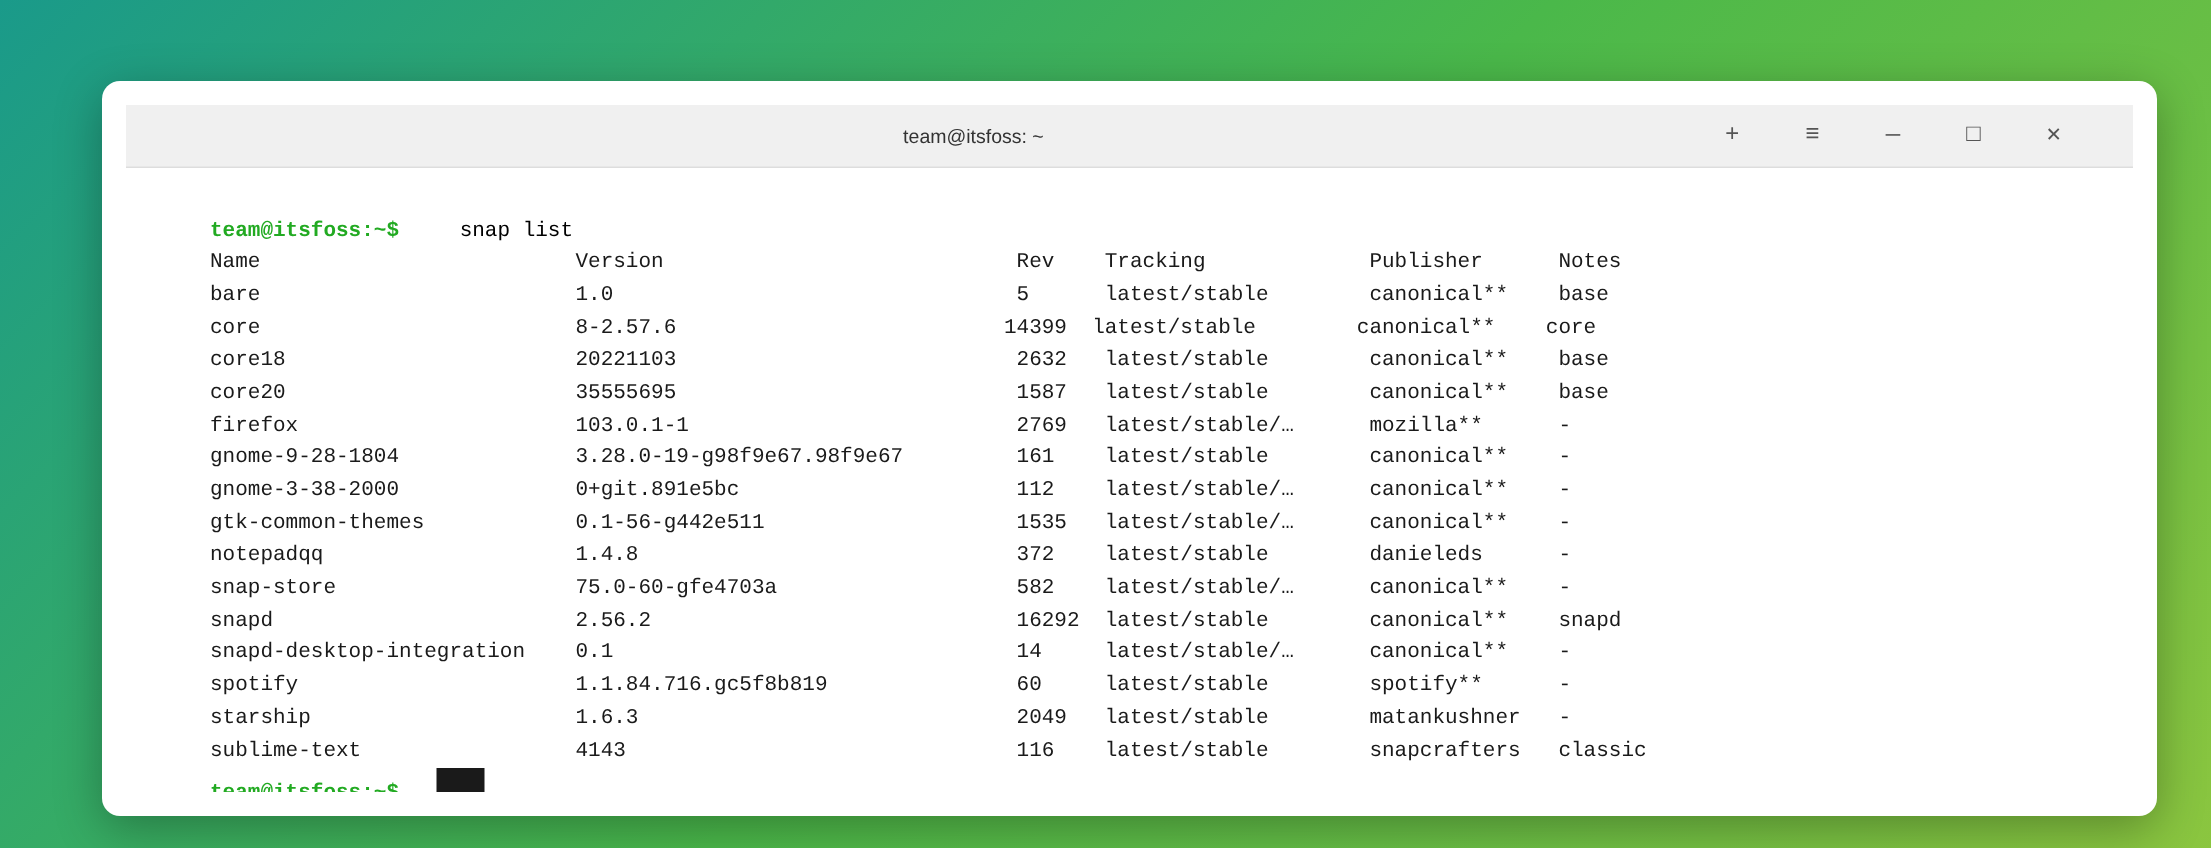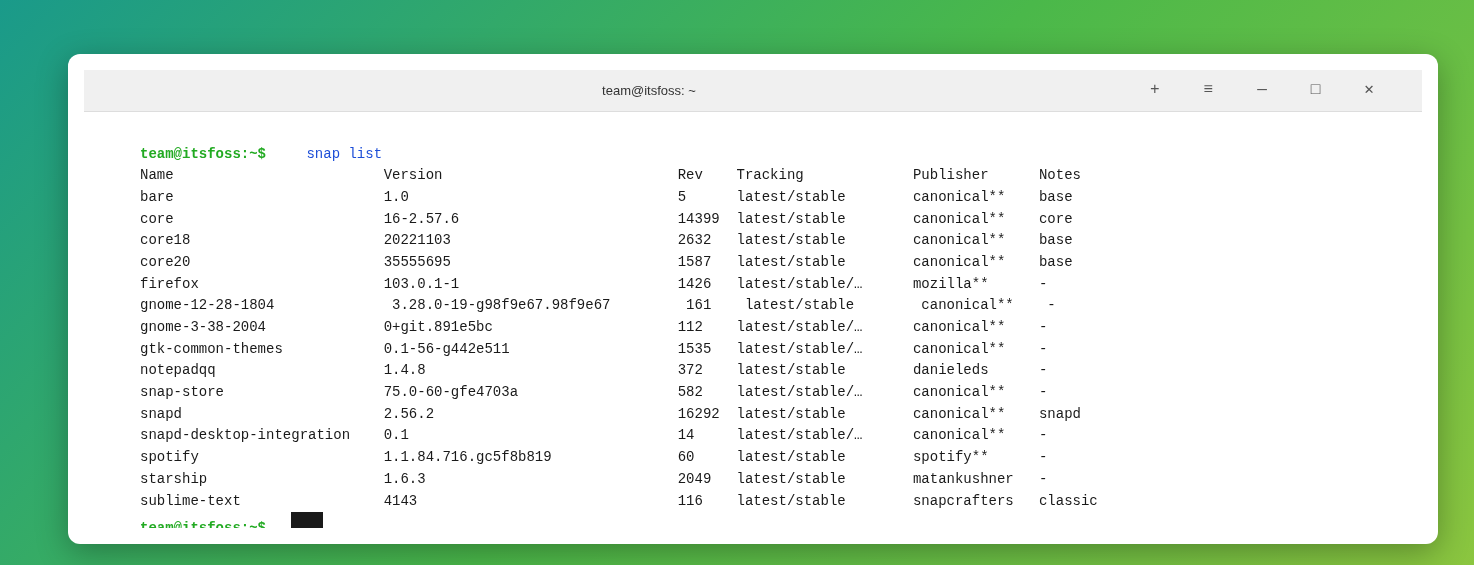--- a/index.html
+++ b/index.html
@@ -67,21 +67,21 @@
       color: #1a1a1a;
     }
 
     .prompt {
       color: #22aa22;
       font-weight: bold;
       margin-top: 20px;
     }
 
     .cmd {
-      color: #1d4ed8;
+      color: #000000;
       margin-top: 24px;
     }
 
     pre {
       font-family: 'Courier New', Courier, monospace;
       font-size: 14px;
       white-space: pre;
     }
 
     .cursor {
@@ -105,26 +105,26 @@
       <span class="titlebar-control">≡</span>
       <span class="titlebar-control">—</span>
       <span class="titlebar-control">□</span>
       <span class="titlebar-control">✕</span>
     </div>
   </div>
   <div class="terminal-body">
     <pre><span class="prompt">team@itsfoss:~$</span><span class="cmd"> snap list</span>
 <span>Name                         Version                            Rev    Tracking             Publisher      Notes</span>
 <span>bare                         1.0                                5      latest/stable        canonical**    base</span>
-<span>core                         16-2.57.6                          14399  latest/stable        canonical**    core</span>
+<span>core                         8-2.57.6                          14399  latest/stable        canonical**    core</span>
 <span>core18                       20221103                           2632   latest/stable        canonical**    base</span>
 <span>core20                       35555695                           1587   latest/stable        canonical**    base</span>
-<span>firefox                      103.0.1-1                          1426   latest/stable/…      mozilla**      -</span>
-<span>gnome-12-28-1804              3.28.0-19-g98f9e67.98f9e67         161    latest/stable        canonical**    -</span>
-<span>gnome-3-38-2004              0+git.891e5bc                      112    latest/stable/…      canonical**    -</span>
+<span>firefox                      103.0.1-1                          2769   latest/stable/…      mozilla**      -</span>
+<span>gnome-9-28-1804              3.28.0-19-g98f9e67.98f9e67         161    latest/stable        canonical**    -</span>
+<span>gnome-3-38-2000              0+git.891e5bc                      112    latest/stable/…      canonical**    -</span>
 <span>gtk-common-themes            0.1-56-g442e511                    1535   latest/stable/…      canonical**    -</span>
 <span>notepadqq                    1.4.8                              372    latest/stable        danieleds      -</span>
 <span>snap-store                   75.0-60-gfe4703a                   582    latest/stable/…      canonical**    -</span>
 <span>snapd                        2.56.2                             16292  latest/stable        canonical**    snapd</span>
 <span>snapd-desktop-integration    0.1                                14     latest/stable/…      canonical**    -</span>
 <span>spotify                      1.1.84.716.gc5f8b819               60     latest/stable        spotify**      -</span>
 <span>starship                     1.6.3                              2049   latest/stable        matankushner   -</span>
 <span>sublime-text                 4143                               116    latest/stable        snapcrafters   classic</span>
 <span class="prompt">team@itsfoss:~$</span> <span class="cursor"></span></pre>
   </div>

